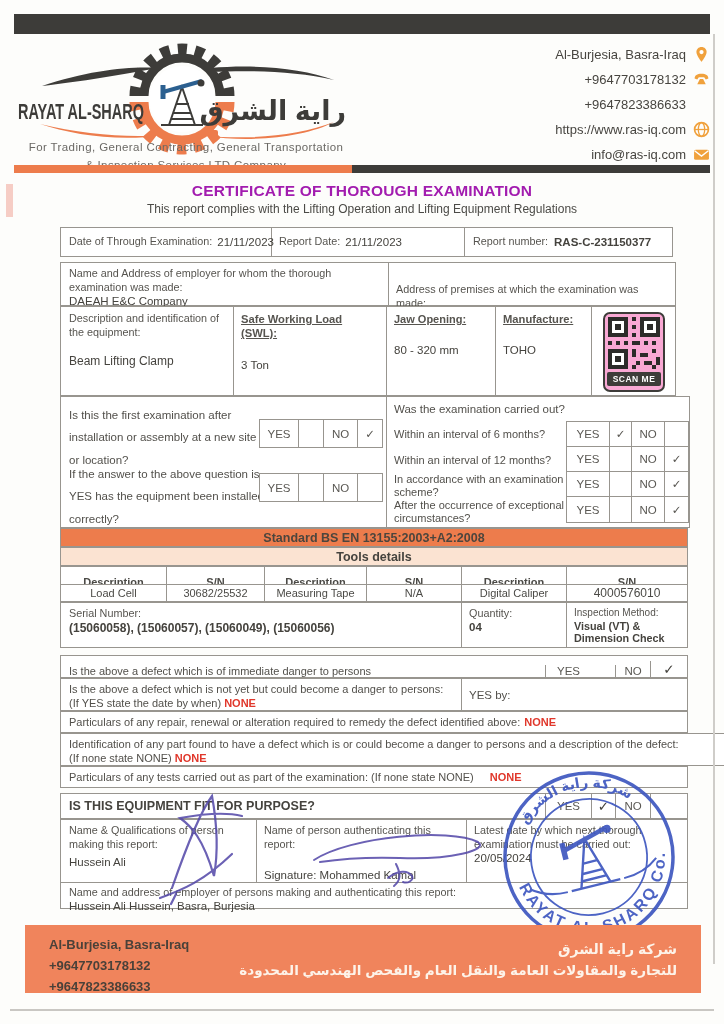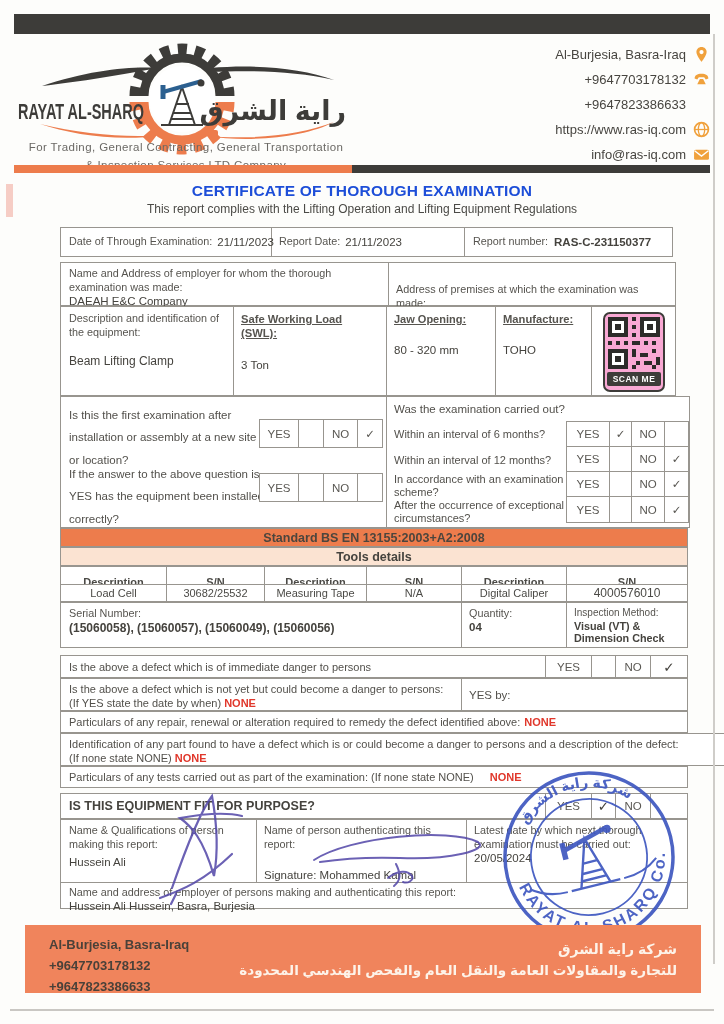--- a/index.html
+++ b/index.html
@@ -107,21 +107,21 @@
       <svg class="icon16" viewBox="0 0 16 16">
         <rect x="1" y="3.5" width="14" height="9.5" rx="1.5" fill="#f0a13c"></rect>
         <path d="M1.5 4.5 L8 9.5 L14.5 4.5" fill="none" stroke="#fff" stroke-width="1.3"></path>
       </svg>
     </div>
   </div>
 
   <div class="abs" style="left:14px;top:165px;width:338px;height:8px;background:#ED7C4C;"></div>
   <div class="abs" style="left:352px;top:165px;width:358px;height:8px;background:#3d3c39;"></div>
 
-  <div class="abs center bold" style="left:0;top:182px;width:724px;font-size:15.5px;color:#1d4ed8;letter-spacing:.2px;">CERTIFICATE OF THOROUGH EXAMINATION</div>
+  <div class="abs center bold" style="left:0;top:182px;width:724px;font-size:15.5px;color:#a21caf;letter-spacing:.2px;">CERTIFICATE OF THOROUGH EXAMINATION</div>
   <div class="abs center" style="left:0;top:202px;width:724px;font-size:12px;color:#4b4a46;">This report complies with the Lifting Operation and Lifting Equipment Regulations</div>
 
   <div class="abs bx" style="left:60px;top:227px;width:613px;height:30px;">
     <i class="vl" style="left:210px;"></i>
       <i class="vl" style="left:403px;"></i>
     <div class="abs flexc" style="left:8px;top:0;height:100%;gap:5px;">
       <span class="lbl">Date of Through Examination:</span>
       <span class="val">21/11/2023</span>
     </div>
     <div class="abs flexc" style="left:218px;top:0;height:100%;gap:5px;">
@@ -320,21 +320,21 @@
       <div class="lbl">Quantity:</div>
       <div class="val bold">04</div>
     </div>
     <div class="abs" style="left:513px;top:4px;width:110px;">
       <div class="lbl" style="font-size:10px;">Inspection Method:</div>
       <div class="val bold" style="font-size:10.8px;">Visual (VT) &amp;</div>
       <div class="val bold" style="font-size:10.8px;">Dimension Check</div>
     </div>
   </div>
 
-  <div class="abs bx" style="left:60px;top:655px;width:628px;height:23px;display:flex;">
+  <div class="abs bx" style="left:60px;top:655px;width:628px;height:23px;display:flex;align-items:flex-end;">
     <div class="flexc" style="flex:1;padding-left:8px;font-size:11px;color:#52504b;">Is the above a defect which is of immediate danger to persons</div>
     <div class="flexc" style="width:45px;justify-content:center;border-left:1px solid #98958f;font-size:11.5px;color:#5a5853;">YES</div>
     <div class="flexc chk" style="width:23px;justify-content:center;border-left:1px solid #98958f;"></div>
     <div class="flexc" style="width:34px;justify-content:center;border-left:1px solid #98958f;font-size:11.5px;color:#5a5853;">NO</div>
     <div class="flexc chk" style="width:36px;justify-content:center;border-left:1px solid #98958f;">✓</div>
   </div>
 
   <div class="abs bx" style="left:60px;top:678px;width:628px;height:33px;">
     <i class="vl" style="left:400px;"></i>
     <div class="abs" style="left:8px;top:3px;width:386px;font-size:11px;line-height:1.3;color:#52504b;">

